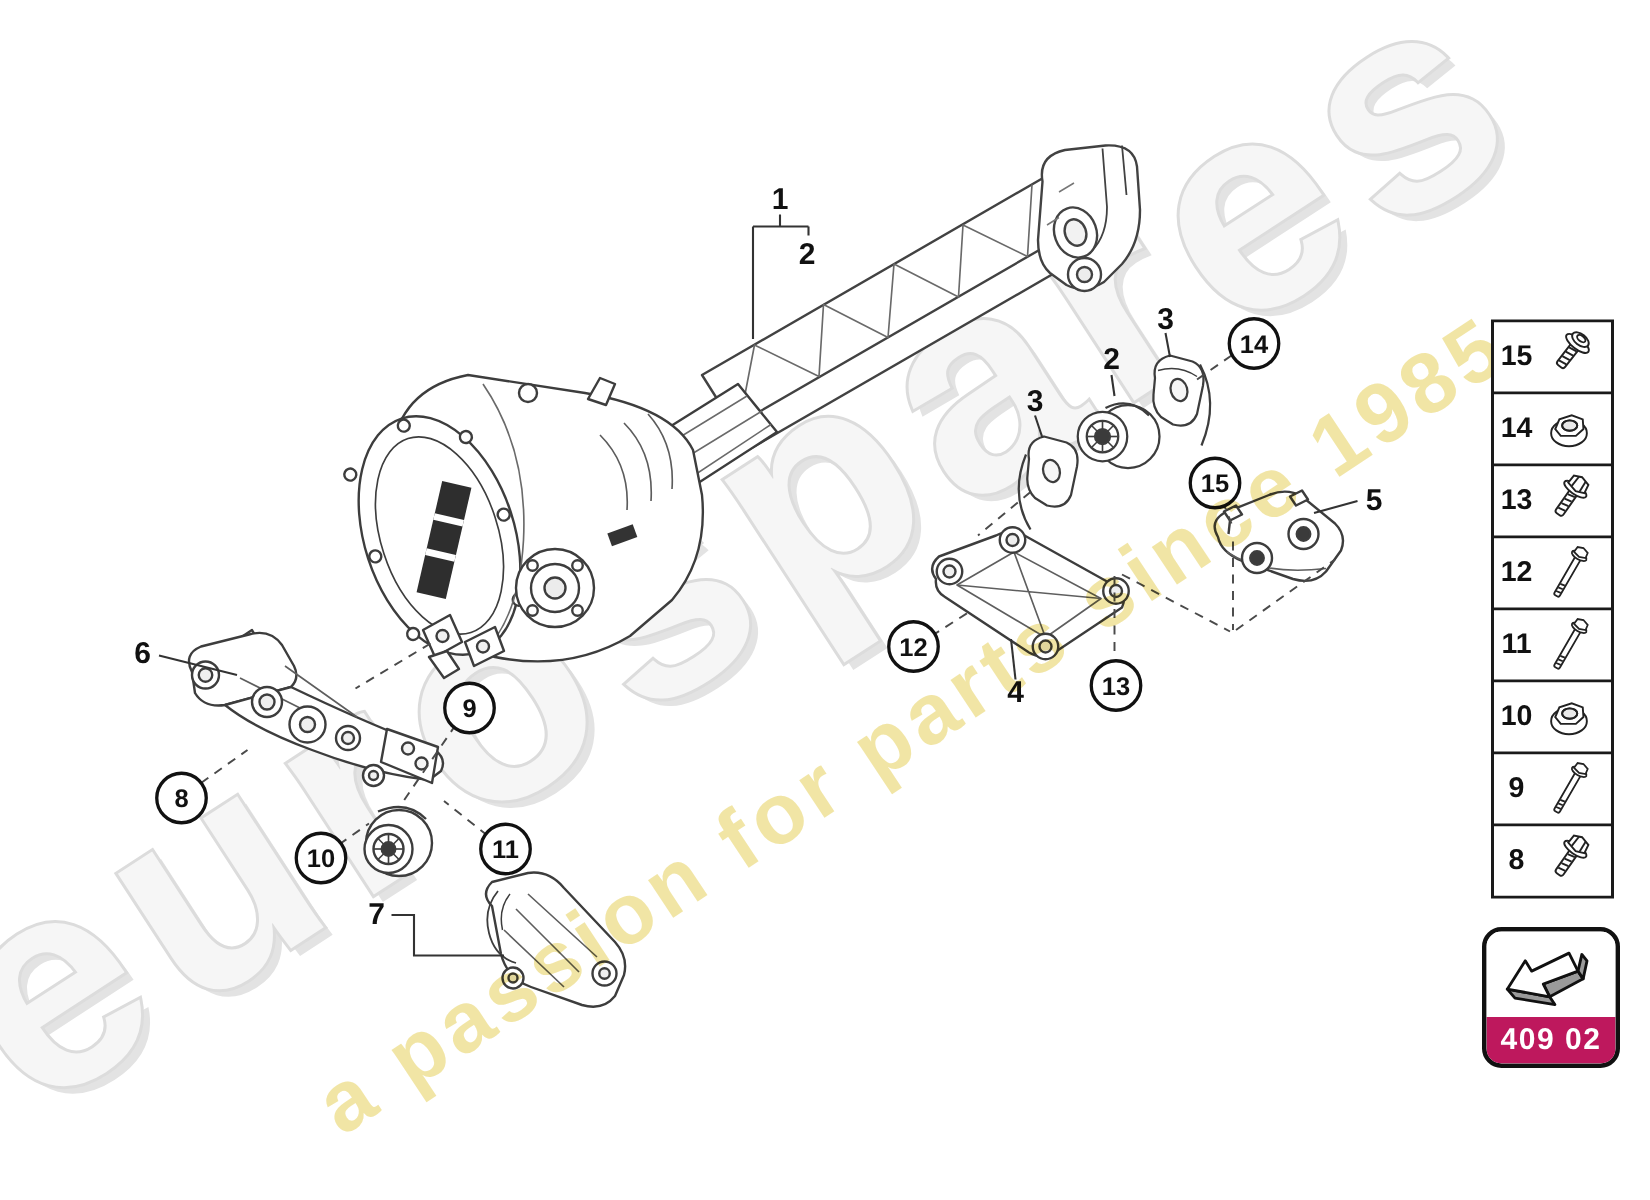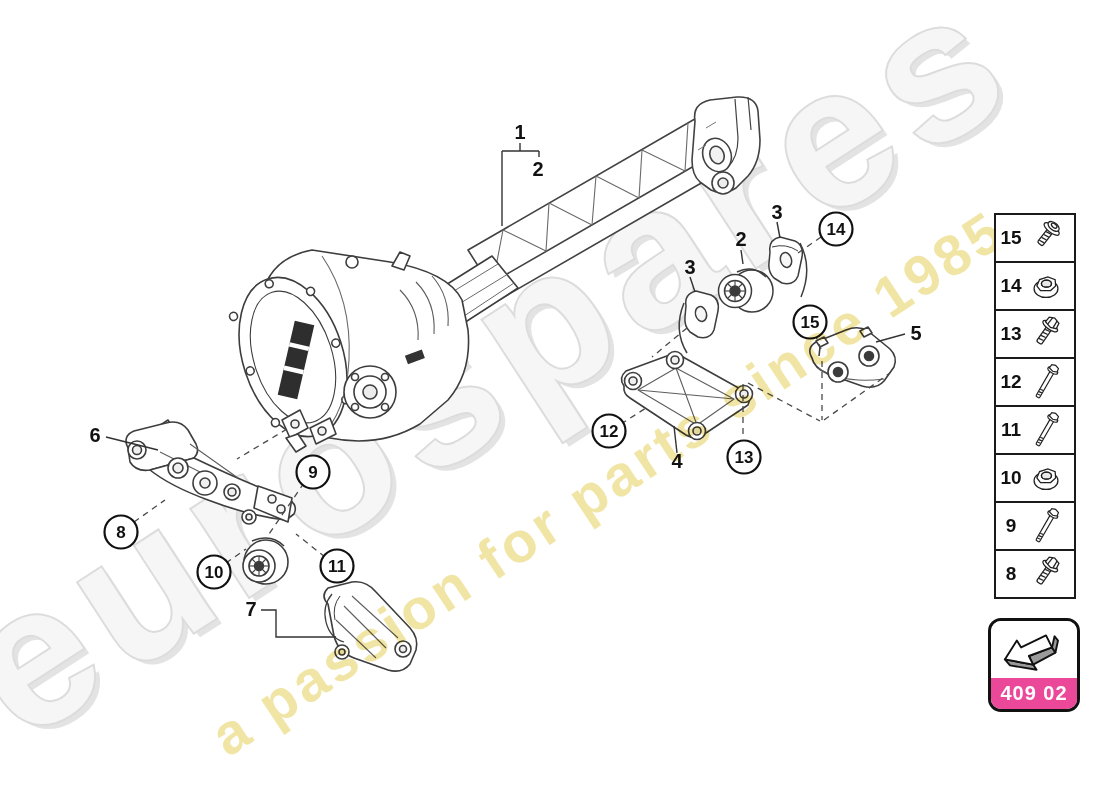--- a/index.html
+++ b/index.html
@@ -9,21 +9,21 @@
   
   #sidebar{position:absolute;left:994px;top:213px;width:78px;border:2px solid #1a1a1a;background:#fff;z-index:5;}
   .cell{height:46px;border-bottom:2px solid #1a1a1a;display:flex;align-items:center;background:#fff;}
   .cell:last-child{border-bottom:none;}
   .cell .num{width:30px;text-align:center;font-weight:bold;font-size:19px;color:#111;}
   .cell svg{width:40px;height:44px;display:block;}
   
   #badge{position:absolute;left:988px;top:618px;width:86px;height:88px;border:3px solid #111;
          border-radius:13px;background:#fff;overflow:hidden;z-index:5;display:flex;flex-direction:column;}
   #badge .arrow-zone{flex:1;display:flex;align-items:center;justify-content:center;background:#fff;}
-  #badge .code-bar{height:31px;background:#ec4899;color:#fff;font-weight:bold;font-size:20px;
+  #badge .code-bar{height:31px;background:#be185d;color:#fff;font-weight:bold;font-size:20px;
          display:flex;align-items:center;justify-content:center;letter-spacing:1px;}
   .hidden-defs{position:absolute;width:0;height:0;overflow:hidden;}
 </style>
 </head>
 <body>
 
 <div id="stage">
 
   <svg class="hidden-defs" aria-hidden="true">
     <defs>

